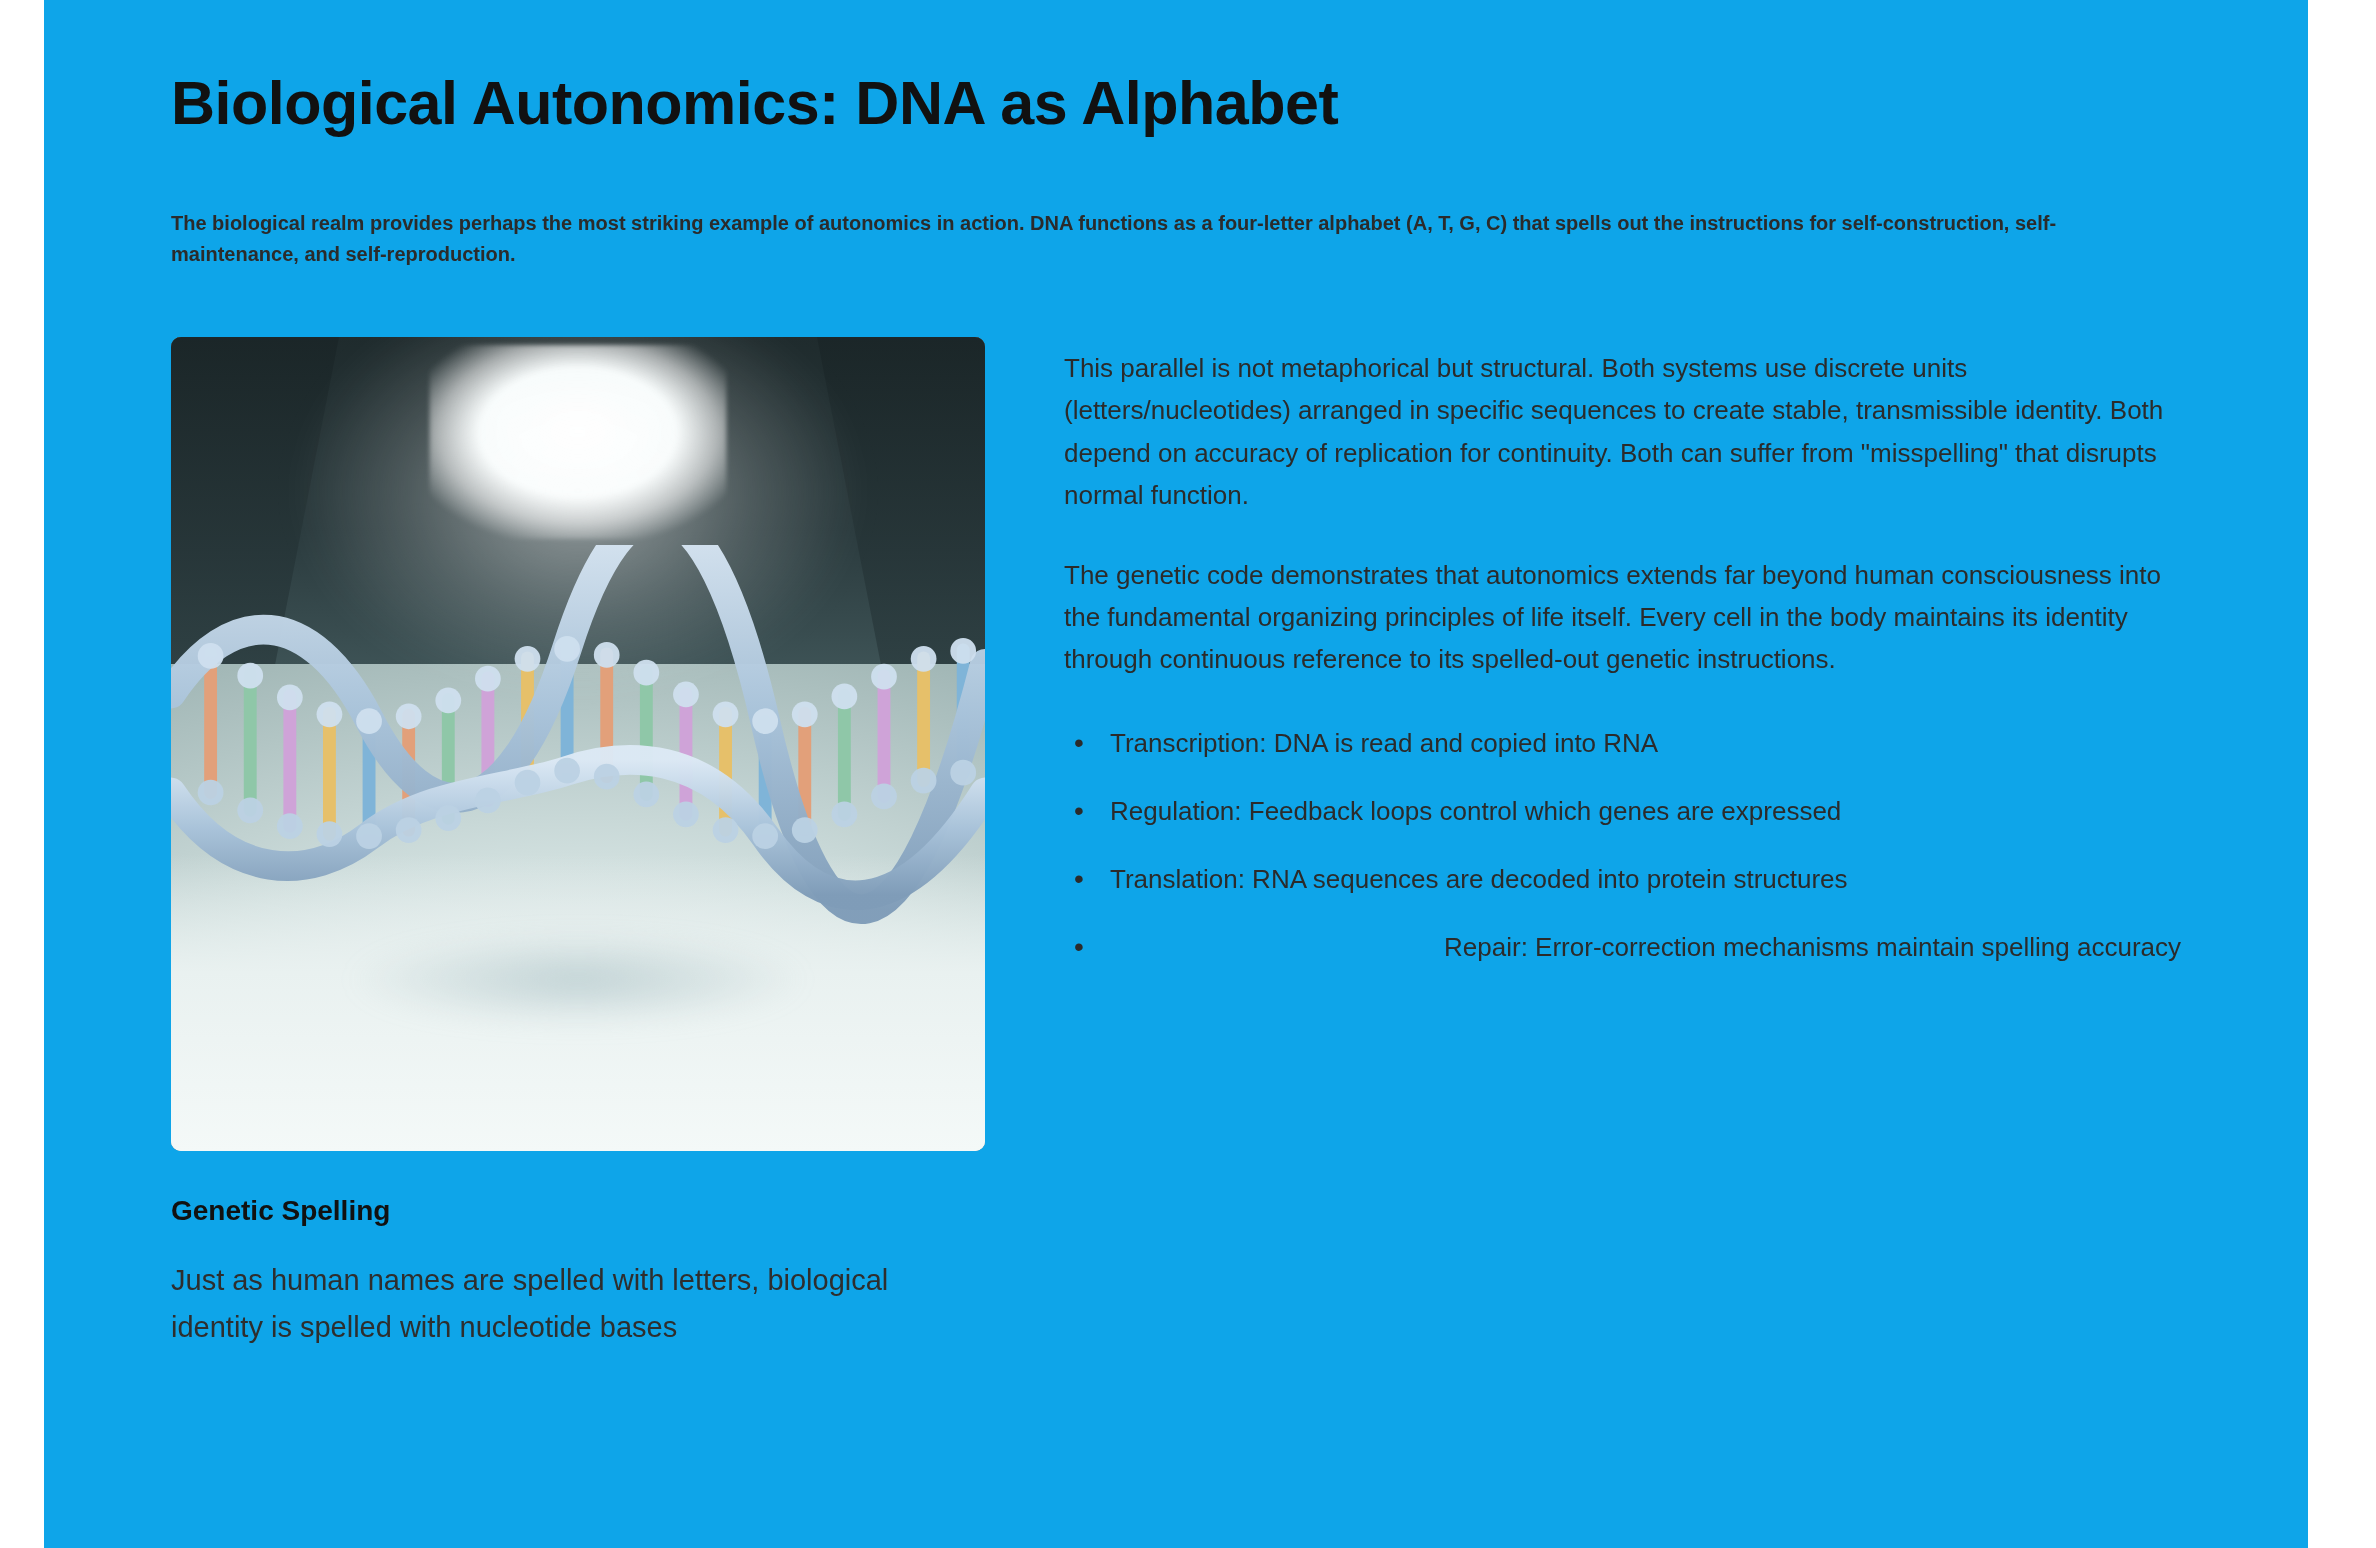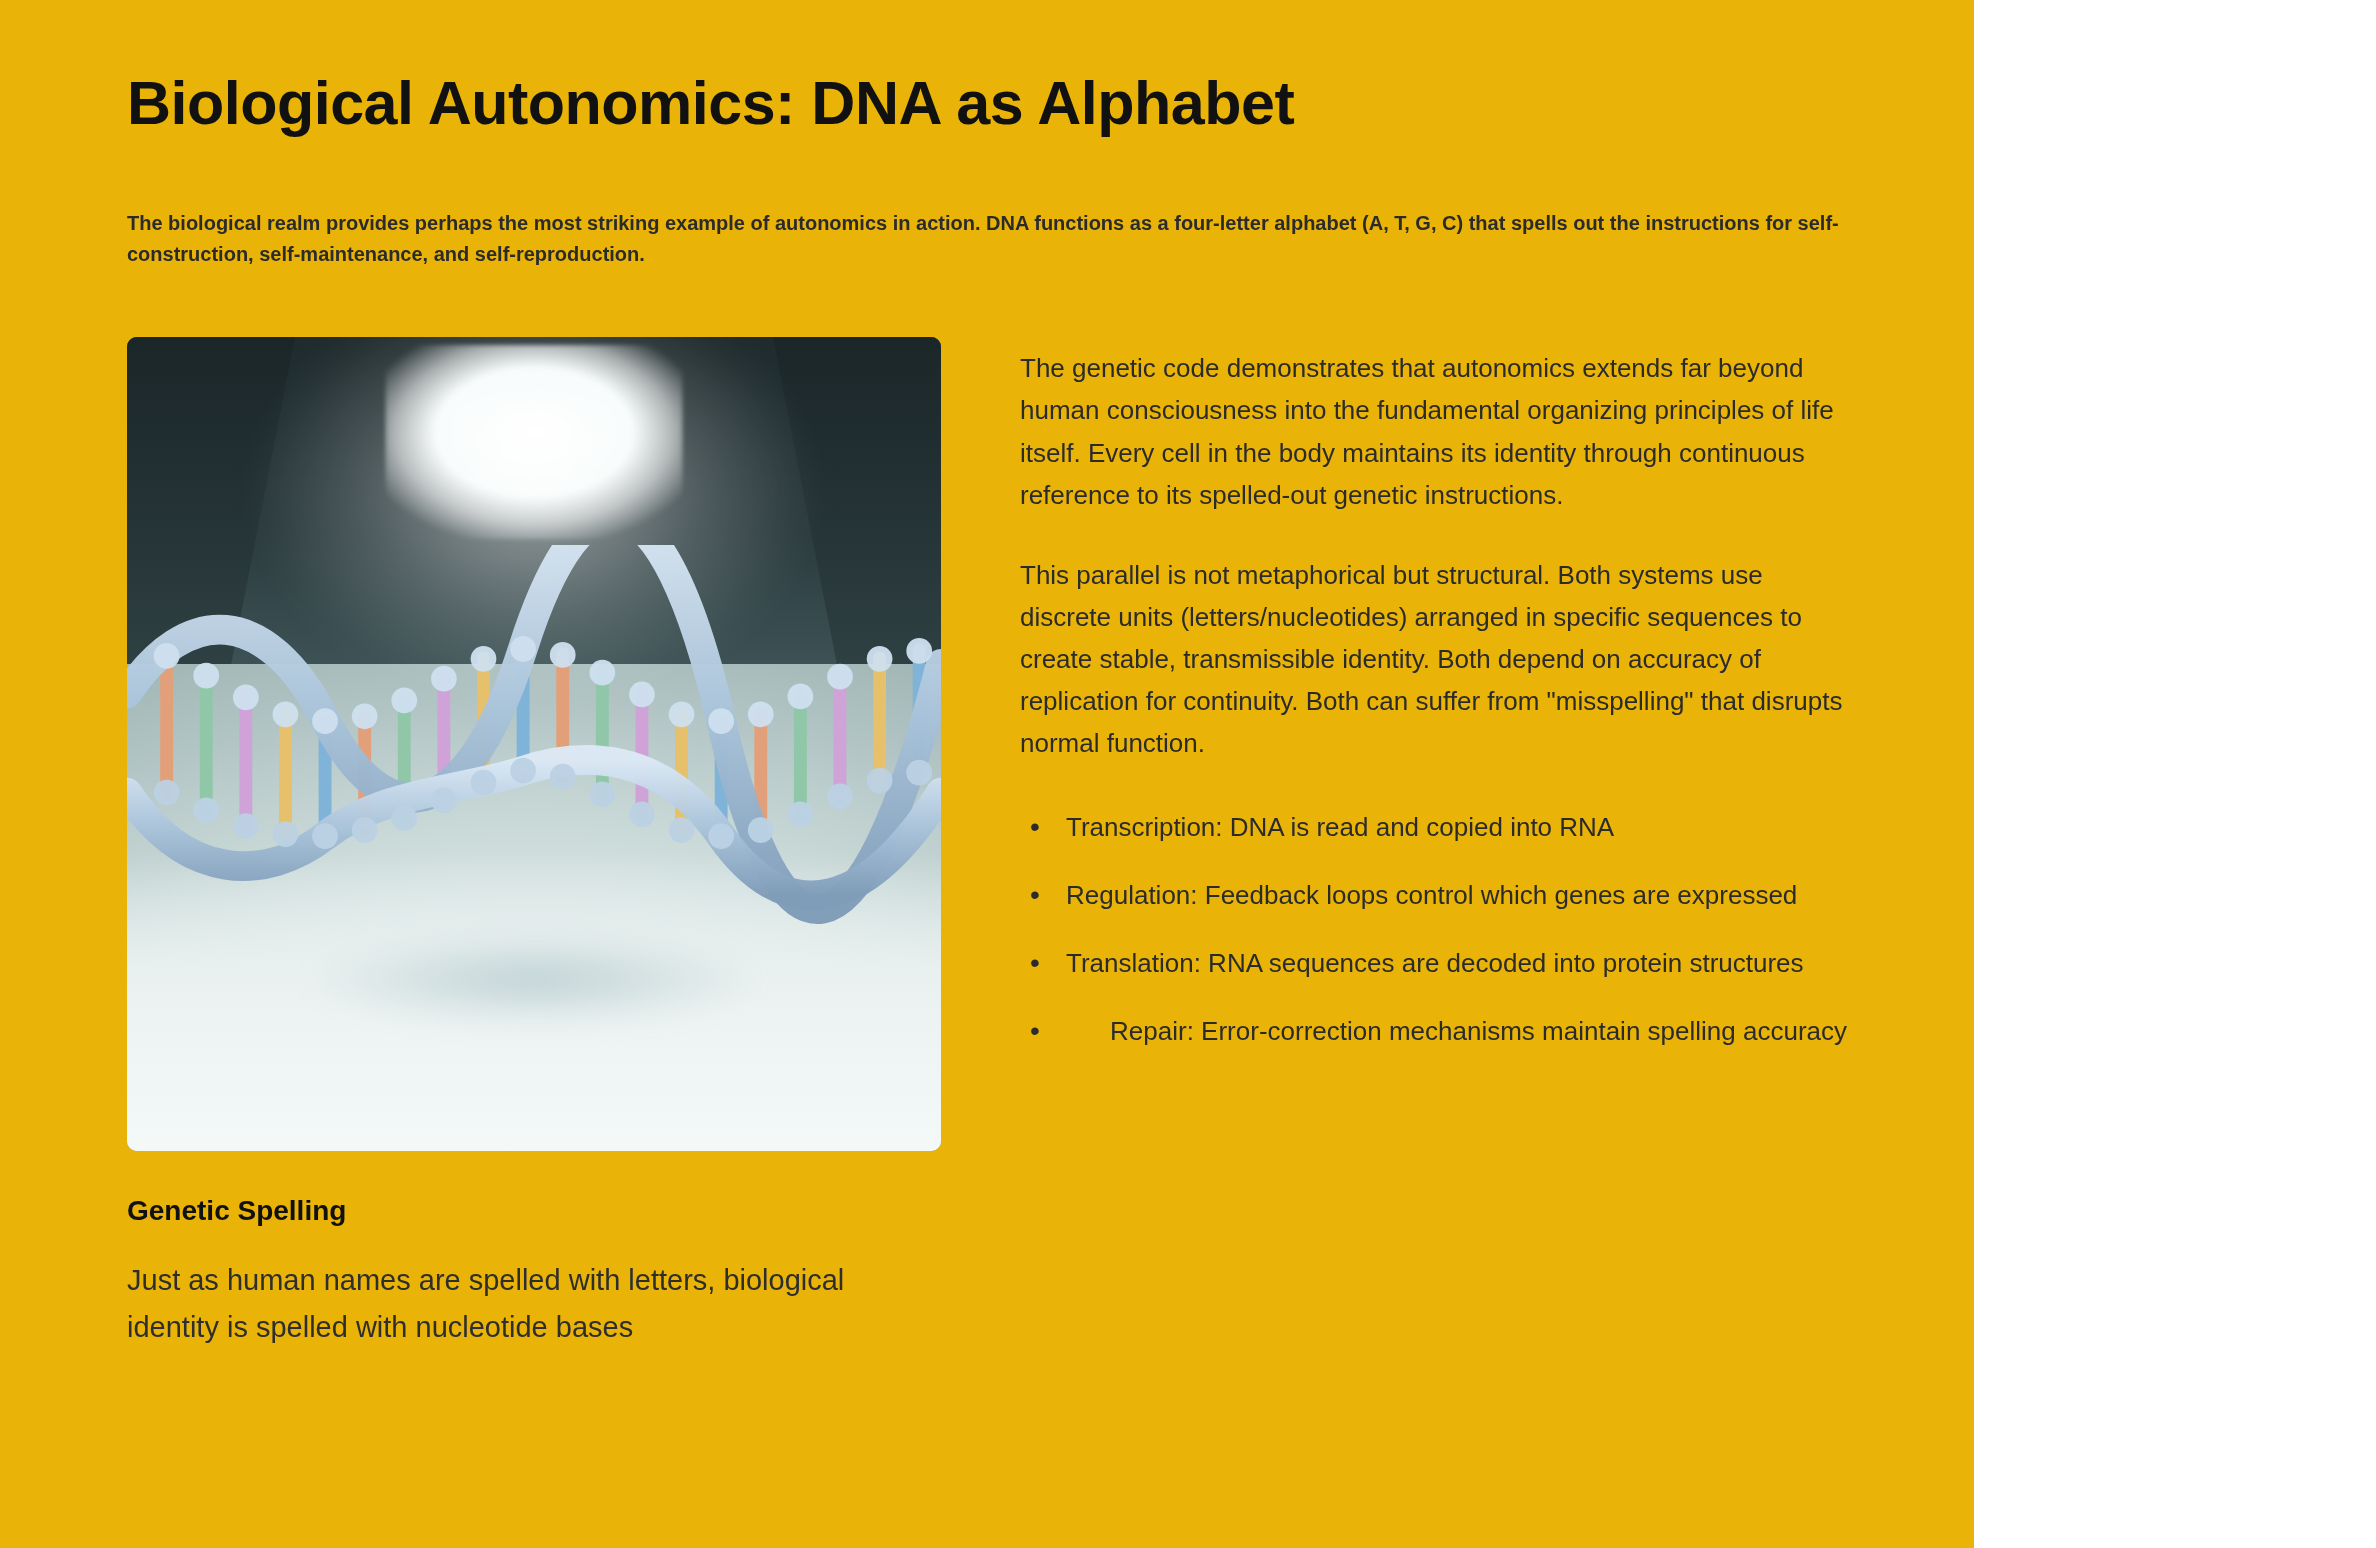--- a/index.html
+++ b/index.html
@@ -9,24 +9,25 @@
   }
   body {
     width: 2376px;
     min-height: 1548px;
     font-family: "Liberation Sans", sans-serif;
     color: #1a1a1a;
     -webkit-font-smoothing: antialiased;
   }
   .page {
     box-sizing: border-box;
-    width: 1974px;
+    width: 2264px;
     min-height: 1548px;
     padding: 63px 127px 0 127px;
-    background: #eab308;
+    background: #0ea5e9;
+    margin-left: 44px;
   }
   .page-title {
     font-size: 61px;
     line-height: 1.12;
     font-weight: 700;
     letter-spacing: -0.5px;
     color: #111111;
     margin: 0 0 0 0;
     padding-top: 6px;
   }
@@ -284,22 +285,22 @@
           </div>
         </div>
         <figcaption>
           <div class="figure-caption-title">Genetic Spelling</div>
           <p class="figure-caption-text">Just as human names are spelled with letters, biological identity is spelled with nucleotide bases</p>
         </figcaption>
       </figure>
     </div>
 
     <div class="col-right">
+      <p class="body-para">This parallel is not metaphorical but structural. Both systems use discrete units (letters/nucleotides) arranged in specific sequences to create stable, transmissible identity. Both depend on accuracy of replication for continuity. Both can suffer from "misspelling" that disrupts normal function.</p>
       <p class="body-para">The genetic code demonstrates that autonomics extends far beyond human consciousness into the fundamental organizing principles of life itself. Every cell in the body maintains its identity through continuous reference to its spelled-out genetic instructions.</p>
-      <p class="body-para">This parallel is not metaphorical but structural. Both systems use discrete units (letters/nucleotides) arranged in specific sequences to create stable, transmissible identity. Both depend on accuracy of replication for continuity. Both can suffer from "misspelling" that disrupts normal function.</p>
 
       <ul class="bullets">
         <li>Transcription: DNA is read and copied into RNA</li>
         <li>Regulation: Feedback loops control which genes are expressed</li>
         <li>Translation: RNA sequences are decoded into protein structures</li>
         <li>Repair: Error-correction mechanisms maintain spelling accuracy</li>
       </ul>
     </div>
 
   </div>

